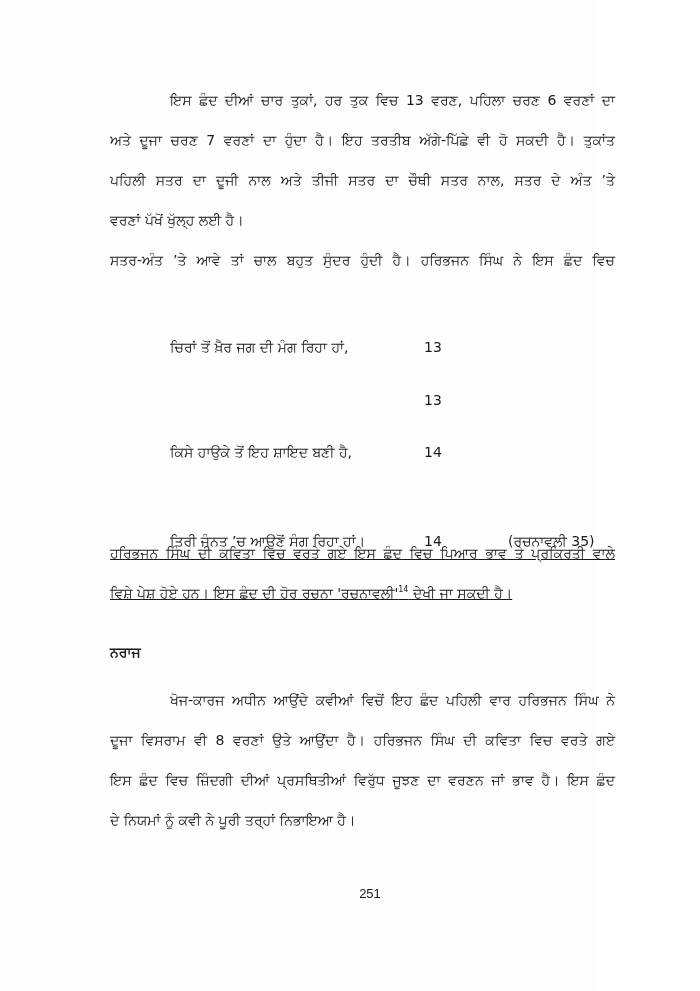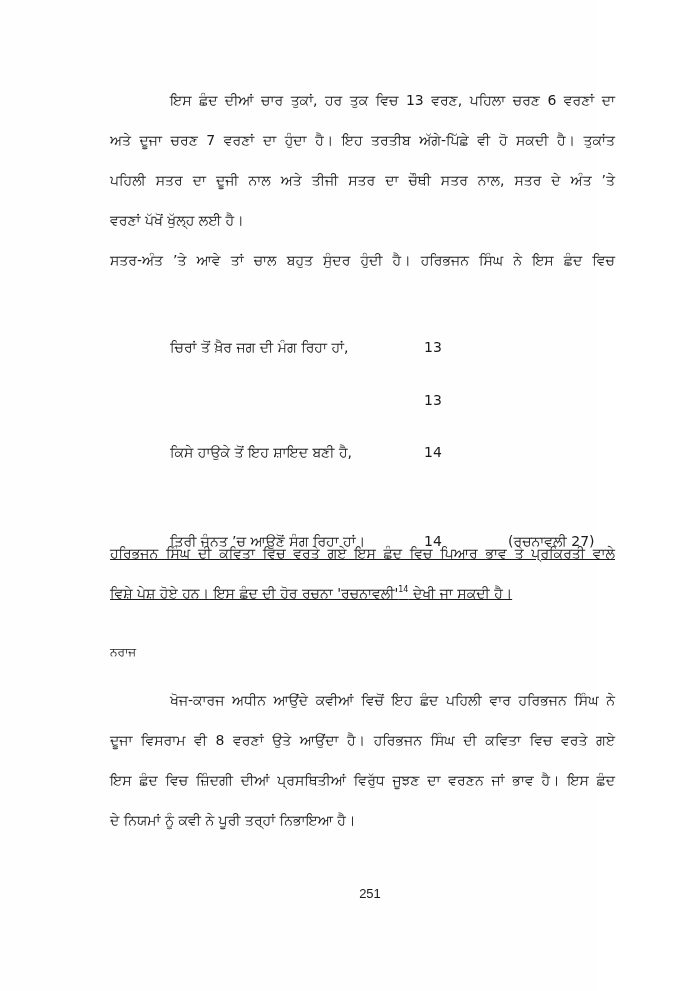--- a/index.html
+++ b/index.html
@@ -17,21 +17,21 @@
     .para .line { display: block; height: 40px; white-space: nowrap; text-align-last: justify; text-align: justify; }
     .para .line.last { text-align-last: left; }
     .para .line.indent { padding-left: 60px; }
     .p1 { top: 80px; }
     .verse { position: absolute; left: 170px; width: 460px; font-size: 14px; }
     .verse-row { position: absolute; left: 0; height: 24px; line-height: 24px; width: 460px; }
     .verse-row .vtext { position: absolute; left: 0; white-space: nowrap; }
     .verse-row .vcount { position: absolute; left: 254px; text-align: right; }
     .verse-row .vcite { position: absolute; left: 338px; white-space: nowrap; }
     .p2 { top: 533px; text-decoration: underline; }
-    .heading { position: absolute; left: 110px; top: 640px; font-size: 12px; font-weight: normal; line-height: 24px; text-align: center; }
+    .heading { position: absolute; left: 110px; top: 640px; font-size: 14px; font-weight: bold; line-height: 24px; text-align: center; }
     .p3 { top: 680px; }
     .pagenum { position: absolute; left: 0; width: 740px; text-align: center; top: 886px; font-size: 13px; font-family: "Liberation Sans", sans-serif; }
     sup { font-size: 8px; vertical-align: super; line-height: 0; }
   </style>
 </head>
 <body>
 
 <div class="page">
 
   <div class="para p1">
@@ -50,21 +50,21 @@
     <div class="verse-row" style="top:53px;">
       <span class="vcount">13</span>
     </div>
     <div class="verse-row" style="top:105px;">
       <span class="vtext">ਕਿਸੇ ਹਾਉਕੇ ਤੋਂ ਇਹ ਸ਼ਾਇਦ ਬਣੀ ਹੈ,</span>
       <span class="vcount">14</span>
     </div>
     <div class="verse-row" style="top:157px;margin-top:37px;">
       <span class="vtext">ਤਿਰੀ ਜੰਨਤ ’ਚ ਆਉਣੋਂ ਸੰਗ ਰਿਹਾ ਹਾਂ।</span>
       <span class="vcount">14</span>
-      <span class="vcite">(ਰਚਨਾਵਲੀ 27)</span>
+      <span class="vcite">(ਰਚਨਾਵਲੀ 35)</span>
     </div>
   </div>
 
   <div class="para p2">
     <span class="line"> ਹਰਿਭਜਨ ਸਿੰਘ ਦੀ ਕਵਿਤਾ ਵਿਚ ਵਰਤੇ ਗਏ ਇਸ ਛੰਦ ਵਿਚ ਪਿਆਰ ਭਾਵ ਤੇ ਪ੍ਰਕਿਰਤੀ ਵਾਲੇ</span>
     <span class="line last"><span>ਵਿਸ਼ੇ ਪੇਸ਼ ਹੋਏ ਹਨ। ਇਸ ਛੰਦ ਦੀ ਹੋਰ ਰਚਨਾ 'ਰਚਨਾਵਲੀ'</span><sup>14</sup><span> ਦੇਖੀ ਜਾ ਸਕਦੀ ਹੈ।</span></span>
   </div>
 
   <div class="heading">ਨਰਾਜ</div>
 

